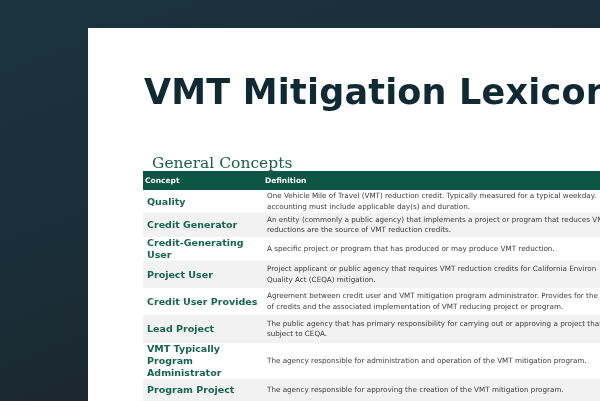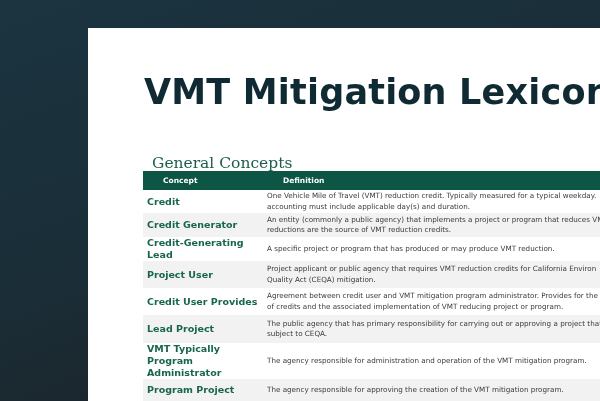--- a/index.html
+++ b/index.html
@@ -22,21 +22,21 @@
     font-family: "DejaVu Serif", serif; font-weight: normal;
     font-size: 15.5px; color: #1b5e4a; white-space: nowrap;
   }
   .table {
     position: absolute; left: 55px; top: 143px; width: 520px;
     border-collapse: collapse; table-layout: fixed;
   }
   .table th {
     background: #0d5645; color: #ffffff; text-align: left;
     font-family: "DejaVu Sans", sans-serif; font-weight: bold;
-    font-size: 7.5px; height: 19px; padding: 0 20px; vertical-align: middle;
+    font-size: 7.5px; height: 19px; padding: 0 2px; vertical-align: middle;
   }
   .table td { padding: 0 4px; vertical-align: middle; }
   .table tr.alt td { background: #f2f2f2; margin-top: 29px; }
   .table td.concept {
     font-family: "DejaVu Sans", sans-serif; font-weight: bold;
     font-size: 9.5px; color: #17654f; line-height: 12px; width: 112px;
   }
   .table td.def {
     font-family: "DejaVu Sans", sans-serif; font-size: 7.2px;
     color: #3a3a3a; line-height: 10.5px; white-space: nowrap; overflow: hidden;
@@ -56,35 +56,35 @@
         <col>
       </colgroup>
     <thead>
       <tr>
         <th>Concept</th>
         <th>Definition</th>
       </tr>
     </thead>
     <tbody>
       <tr style="height:23px">
-        <td class="concept">Credit</td>
+        <td class="concept">Quality</td>
         <td class="def">
             <div>One Vehicle Mile of Travel (VMT) reduction credit. Typically measured for a typical weekday.</div>
             <div>accounting must include applicable day(s) and duration.</div>
           </td>
       </tr>
       <tr class="alt" style="height:24px">
         <td class="concept">Credit Generator</td>
         <td class="def">
             <div>An entity (commonly a public agency) that implements a project or program that reduces VM</div>
             <div>reductions are the source of VMT reduction credits.</div>
           </td>
       </tr>
       <tr style="height:21px">
-        <td class="concept">Credit-Generating Lead</td>
+        <td class="concept">Credit-Generating User</td>
         <td class="def">
             <div>A specific project or program that has produced or may produce VMT reduction.</div>
           </td>
       </tr>
       <tr class="alt" style="height:27px">
         <td class="concept">Project User</td>
         <td class="def">
             <div>Project applicant or public agency that requires VMT reduction credits for California Environ</div>
             <div>Quality Act (CEQA) mitigation.</div>
           </td>

